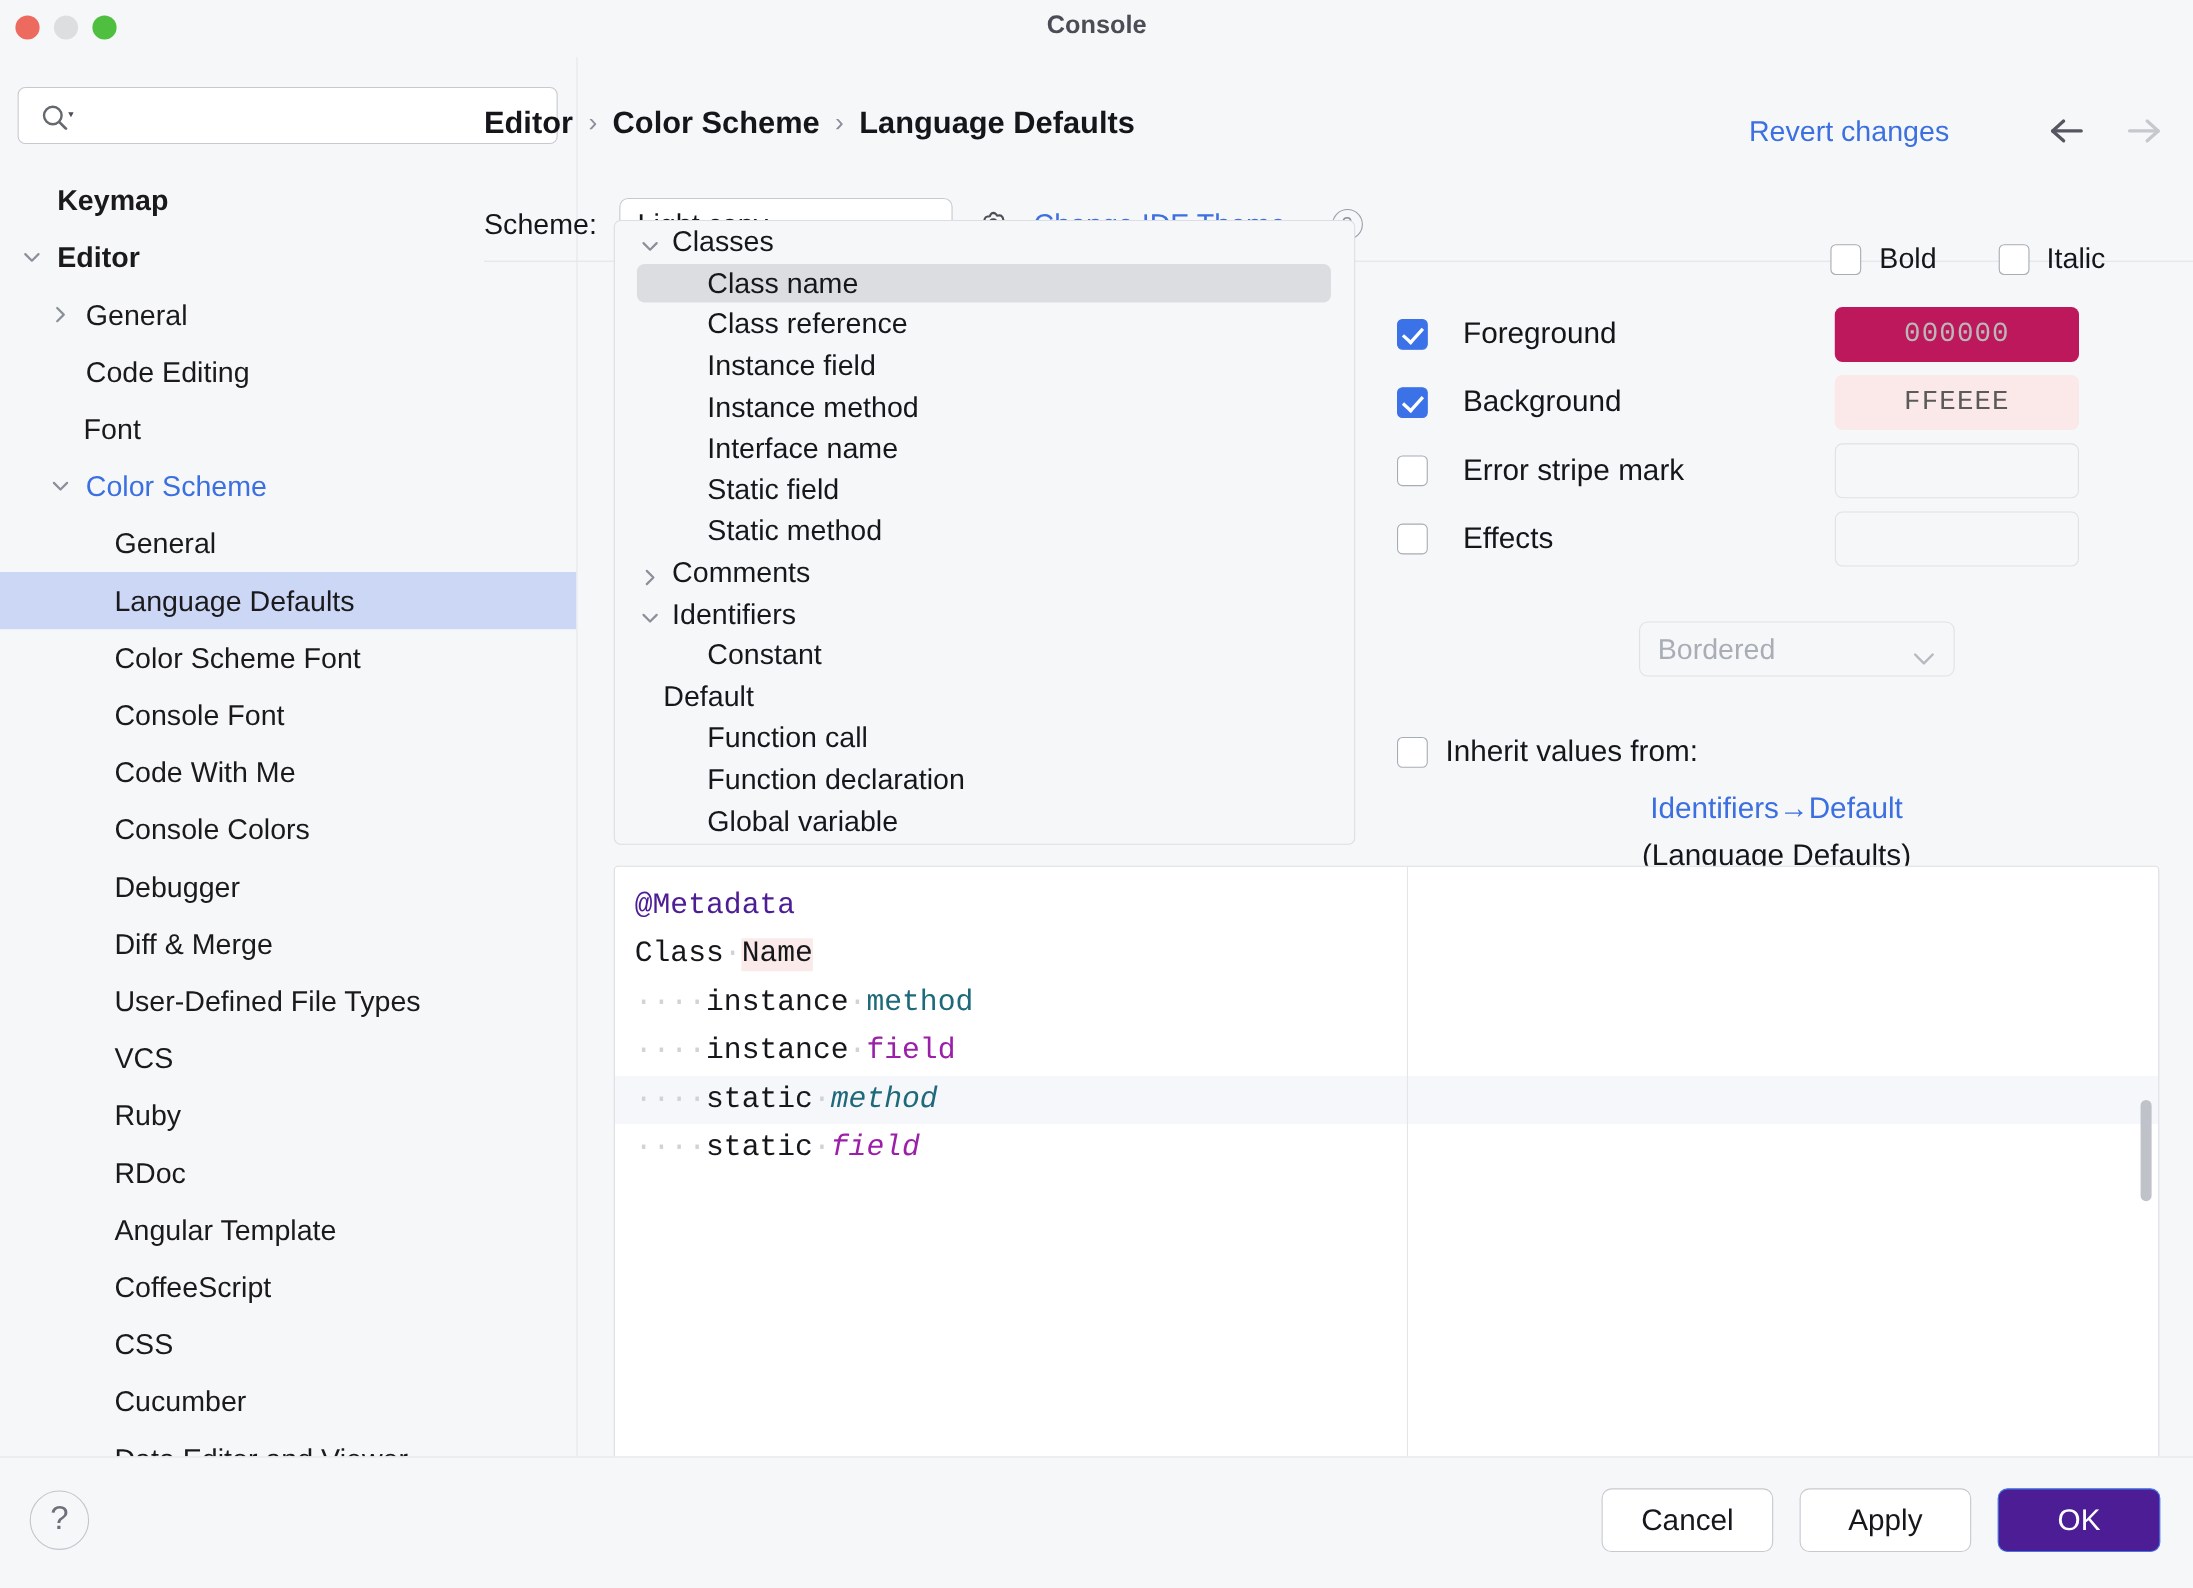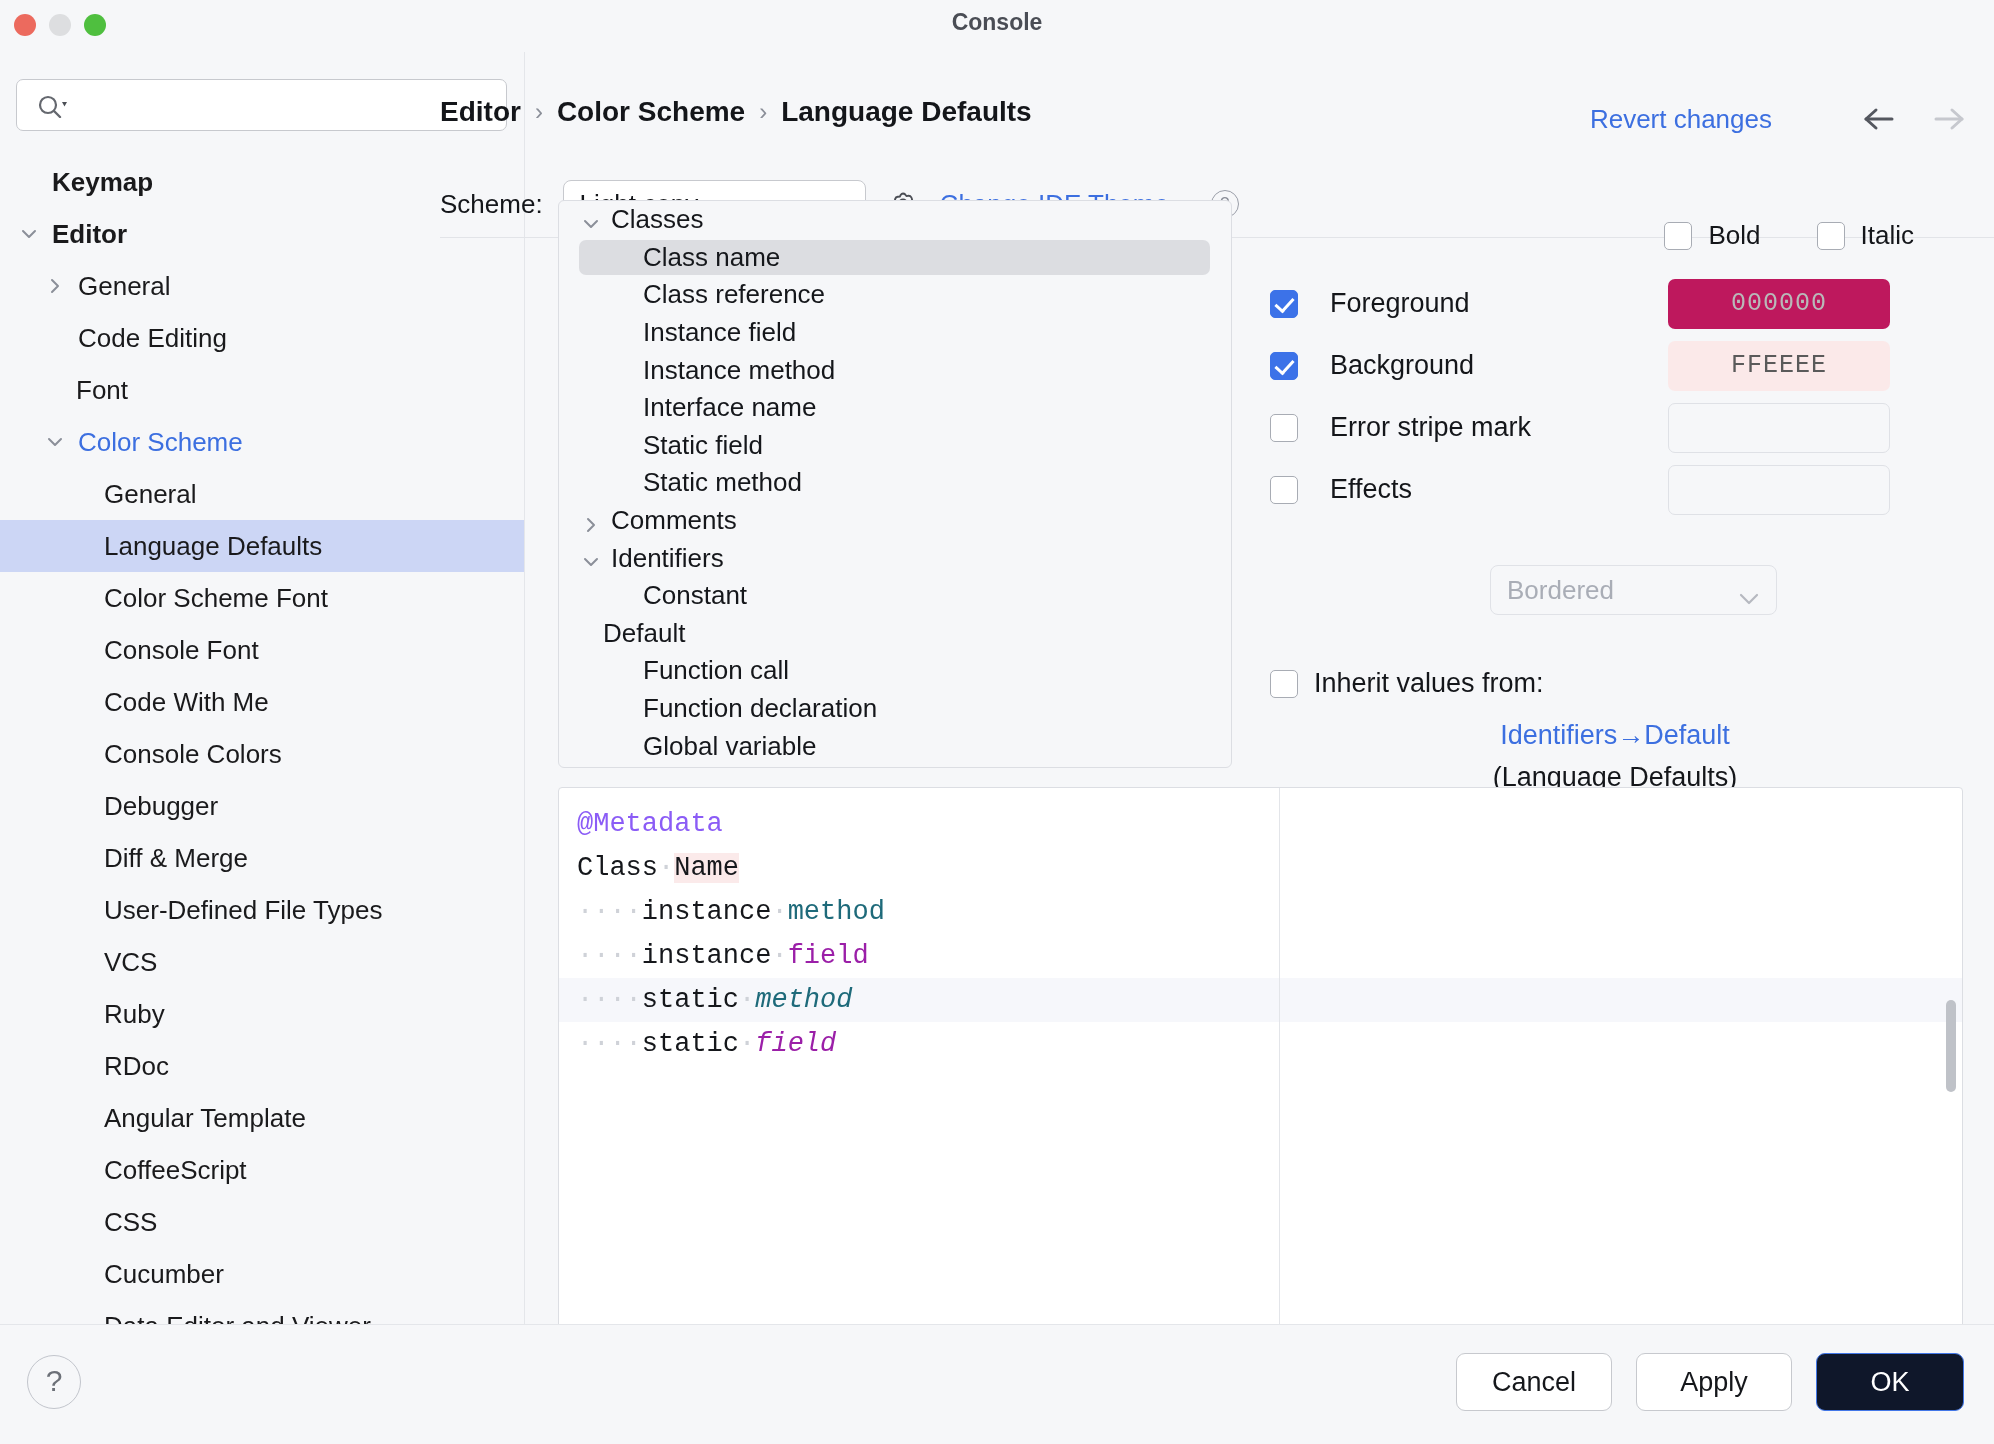--- a/index.html
+++ b/index.html
@@ -147,21 +147,21 @@
     overflow:hidden;
   }
   .pv-divider { position:absolute; left:720px; top:0; bottom:0; width:1px; background:#e3e5e9; }
   .code {
     position:relative; font-family:"Liberation Mono", monospace; font-size:27px;
     padding-top:14px;
   }
   .cl { position:relative; height:44px; line-height:44px; padding-left:18px; white-space:pre; }
   .cl.hl-line { background:#f6f7fb; }
   .dot { color:#cfd2d8; }
-  .tok-anno  { color:#8b5cf6; }
+  .tok-anno  { color:#4c1d95; }
   .tok-plain { color:#15171b; }
   .tok-method{ color:#1e6a7a; }
   .tok-field { color:#9b1fa8; }
   .tok-bgsel { background:#fbeaea; }
   .italic { font-style:italic; }
   .pv-scroll {
     position:absolute; right:6px; top:212px; width:10px; height:92px;
     background:#bfc2c8; border-radius:5px;
   }
   
@@ -174,21 +174,21 @@
     border:1.8px solid #c2c5cc; border-radius:50%;
     font-size:30px; color:#6c7078; text-align:center; line-height:50px;
   }
   .btns { position:absolute; right:30px; top:28px; display:flex; gap:24px; }
   .btn {
     height:58px; min-width:156px; padding:0 26px;
     border:1px solid #c7c9ce; border-radius:9px; background:#fff;
     font-size:27px; color:#15171b; display:flex; align-items:center; justify-content:center;
     box-sizing:border-box; cursor:pointer;
   }
-  .btn.primary { background:#0f172a; border-color:#4277e8; color:#fff; min-width:148px; }
+  .btn.primary { background:#4c1d95; border-color:#4277e8; color:#fff; min-width:148px; }
 </style>
 </head>
 <body>
 
 <div class="window">
 
   <div class="titlebar">
     <div class="traffic">
       <div class="tl red"></div>
       <div class="tl yellow"></div>

